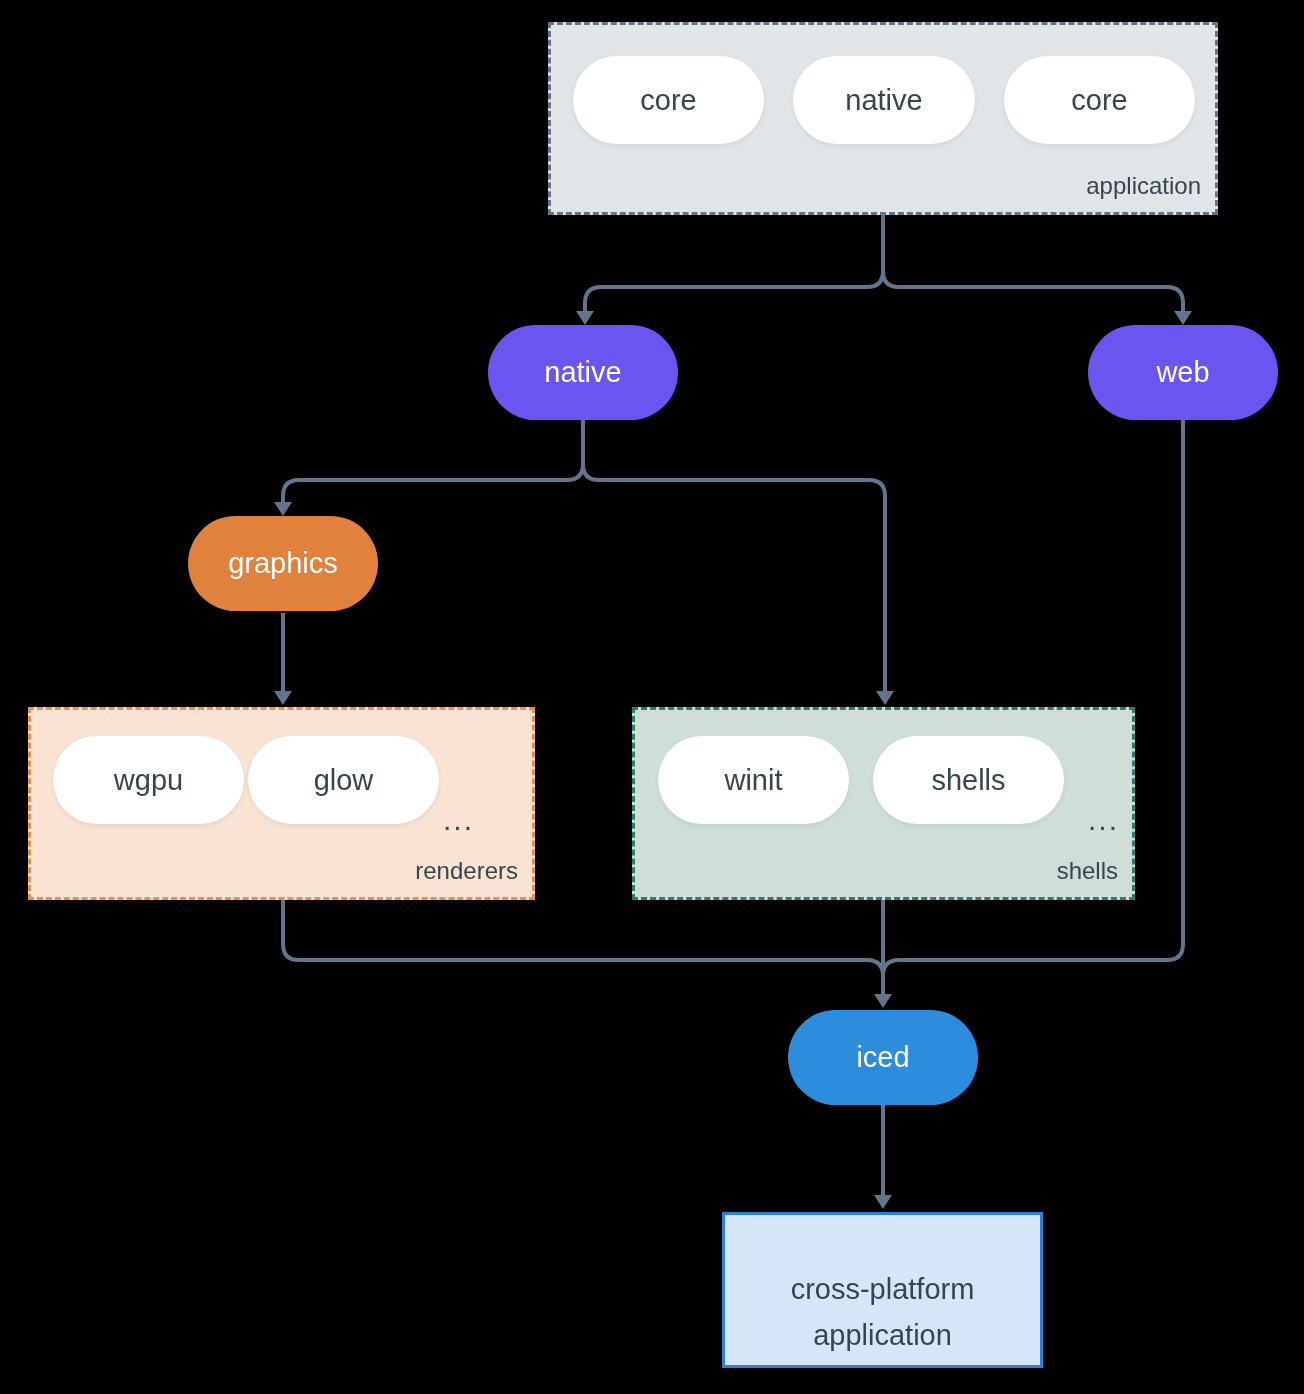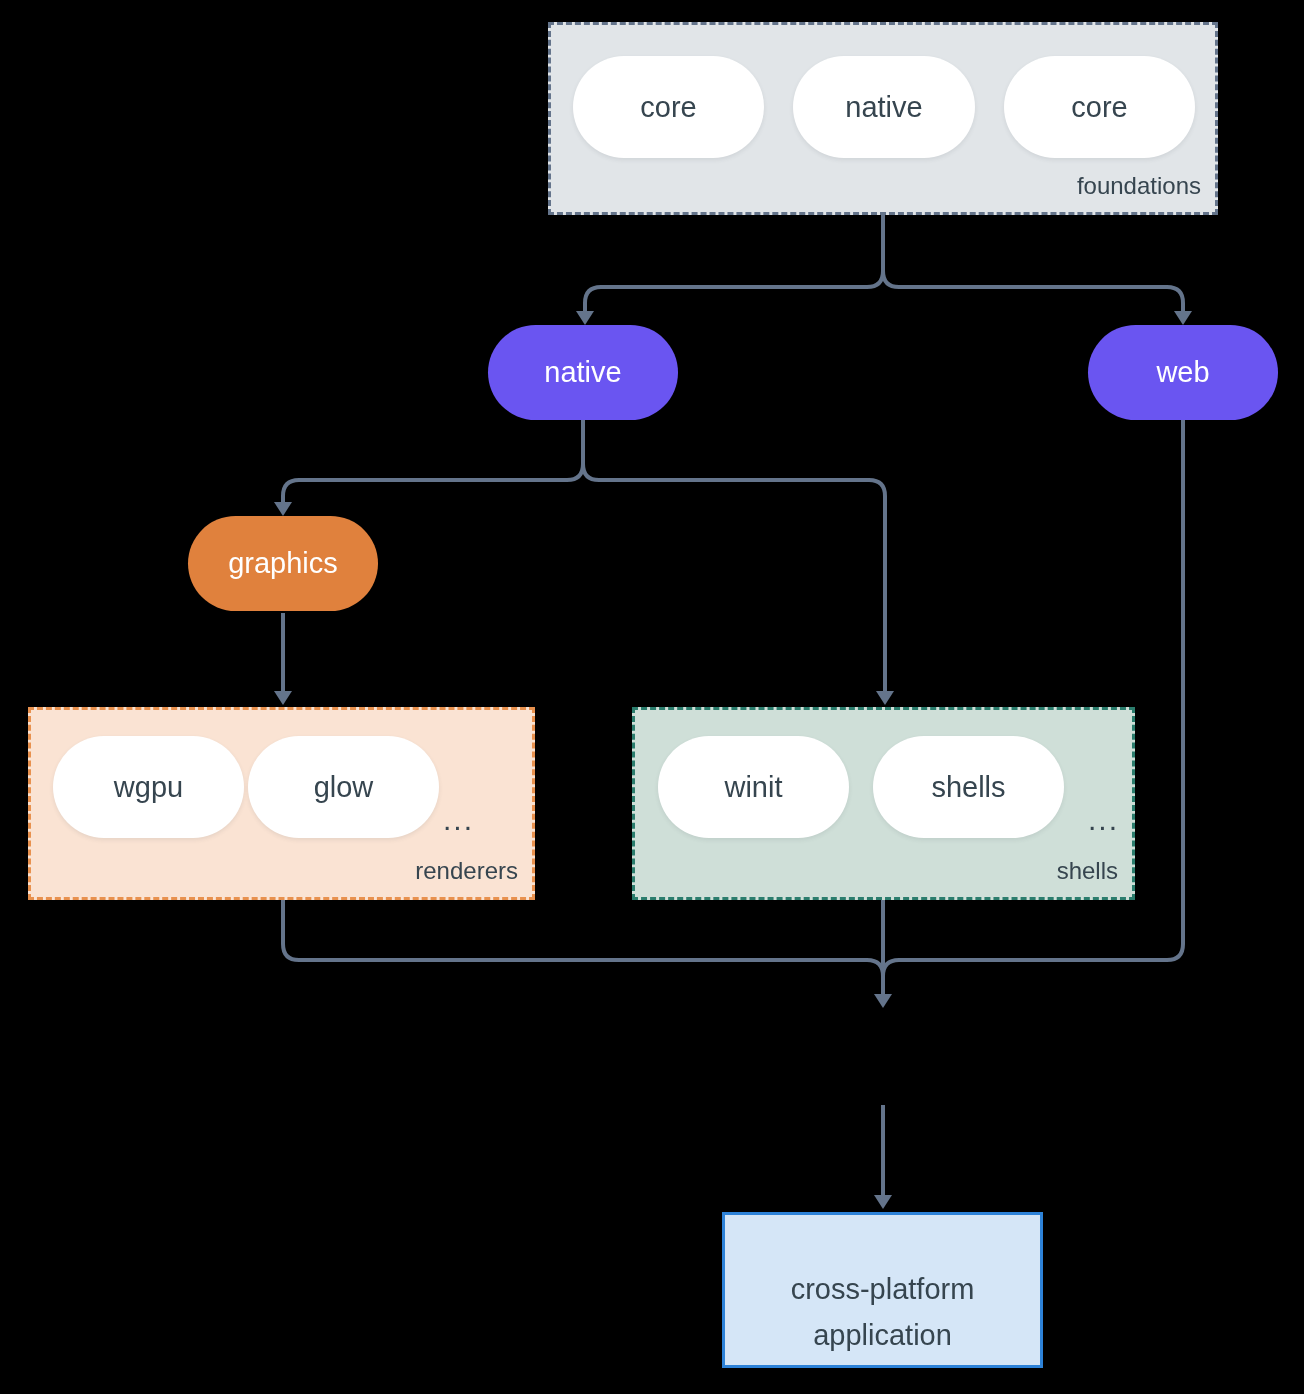--- a/index.html
+++ b/index.html
@@ -22,21 +22,21 @@
   #edges polygon { fill:var(--connector); }
   .group {
     position:absolute; border:3px dashed var(--connector);
   }
   .group-inner { position:absolute; inset:0; display:flex; align-items:flex-start; }
   .pill {
     display:flex; align-items:center; justify-content:center;
     border-radius:999px; font-size:29px;
   }
   .white-pill {
-    background:var(--pill-bg); color:var(--text); width:191px; height:102px;
+    background:var(--pill-bg); color:var(--text); width:191px; height:88px;
     box-shadow:0 2px 4px rgba(54,69,79,0.10);
   }
   .node-pill {
     position:absolute; width:190px; height:95px; color:#FFFFFF;
   }
   .group-label {
     position:absolute; right:14px; bottom:12px; font-size:24px; color:var(--text);
   }
   .ellipsis {
     align-self:center; font-size:30px; color:var(--text); letter-spacing:2px;
@@ -100,21 +100,21 @@
     <path d="M883 1105 L883 1196"></path>
     <polygon points="874,1195 892,1195 883,1209"></polygon>
   </svg>
 
   <div id="group-foundations" class="group">
     <div class="group-inner">
       <div class="pill white-pill">core</div>
       <div class="pill white-pill" style="width:182px">native</div>
       <div class="pill white-pill">core</div>
     </div>
-    <div class="group-label">foundations</div>
+    <div class="group-label">application</div>
   </div>
 
   <div id="node-native" class="pill node-pill">native</div>
   <div id="node-web" class="pill node-pill">web</div>
 
   <div id="node-graphics" class="pill node-pill">graphics</div>
 
   <div id="group-renderers" class="group">
     <div class="group-inner">
       <div class="pill white-pill">wgpu</div>
@@ -126,18 +126,19 @@
 
   <div id="group-shells" class="group">
     <div class="group-inner">
       <div class="pill white-pill">winit</div>
       <div class="pill white-pill">shells</div>
       <div class="ellipsis">...</div>
     </div>
     <div class="group-label">shells</div>
   </div>
 
+  <div id="node-iced" class="pill node-pill">iced</div>
 
   <div id="node-app">
     <div class="app-text">cross-platform application</div>
   </div>
 
 </div>
 
 </body></html>

